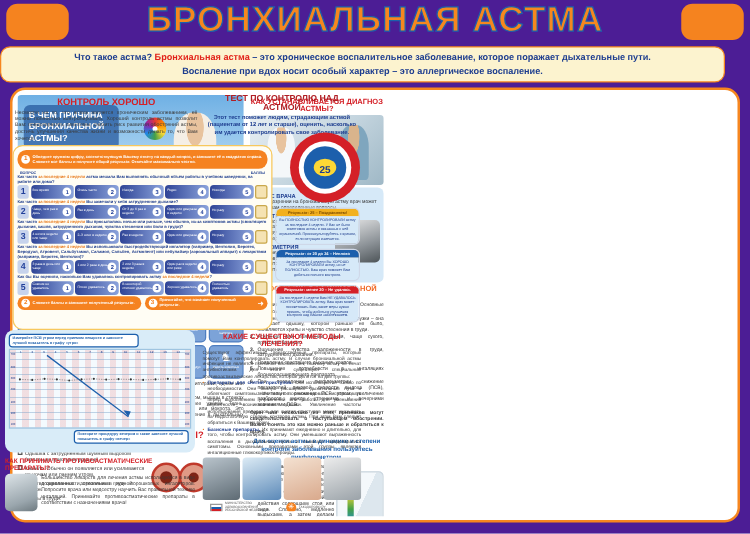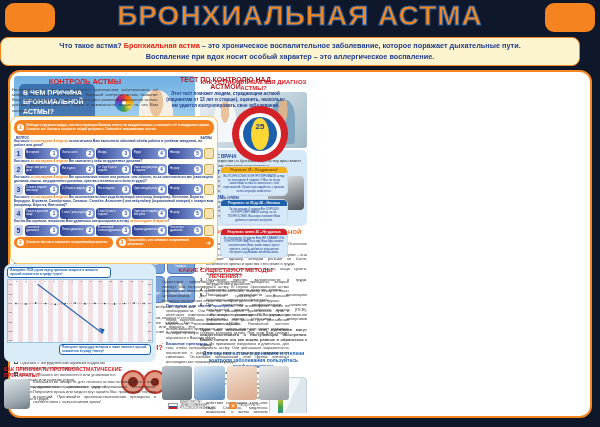--- a/index.html
+++ b/index.html
@@ -1,18 +1,18 @@
 <!DOCTYPE html>
 <html><head>
 <meta charset="utf-8">
 <style>
   * { margin:0; padding:0; box-sizing:border-box; }
   html,body { width:600px; height:427px; }
   body { font-family:"Liberation Sans", sans-serif; background:#ffffff; position:relative; overflow:hidden; }
-  .poster { position:absolute; inset:0; background:#0f172a; }
+  .poster { position:absolute; inset:0; background:#4c1d95; }
 
   
   .corner-tab { position:absolute; top:3px; width:50px; height:29px; background:#F5831F; border-radius:9px; }
   .corner-tab.left { left:5px; } .corner-tab.right { right:5px; }
   .title { position:absolute; top:0; left:0; right:0; text-align:center; font-size:28px; font-weight:bold; letter-spacing:1px; color:#F6871F; -webkit-text-stroke:1px #1C5FAC; }
   .def-box { position:absolute; left:0; top:37px; width:580px; height:29px; background:#FCF3CF; border:1.5px solid #F6861F; border-radius:8px; text-align:center; padding-top:3px; }
   .def-box p { font-size:7.3px; font-weight:bold; color:#1D3D8F; line-height:1.5; }
   .def-box .term { color:#E2231A; }
 
   
@@ -90,21 +90,21 @@
   .albl { font-size:2.7px; color:#fff; line-height:1.05; }
   .anum { flex:0 0 7px; width:7px; height:7px; background:#fff; border-radius:50%; color:#21409A; font-size:4.5px; font-weight:bold; text-align:center; line-height:7px; }
   .scorebox { flex:0 0 10px; height:11px; background:#F5E3B3; border:0.8px solid #C9A84C; border-radius:2px; }
   .steps23 { display:flex; gap:3px; margin-top:1.5px; }
   .steps23 .step { flex:1; height:11px; }
   .arr { color:#fff; font-size:6px; margin-left:auto; }
 
   .bullseye { position:absolute; left:222px; top:34px; width:56px; height:56px; border-radius:50%; background:#D42027; display:flex; align-items:center; justify-content:center; }
   .ring2 { width:42px; height:42px; border-radius:50%; background:#fff; display:flex; align-items:center; justify-content:center; }
   .ring3 { width:34px; height:34px; border-radius:50%; background:#1C5FAC; display:flex; align-items:center; justify-content:center; }
-  .ring4 { width:18px; height:32px; border-radius:50%; background:#FDD835; color:#1D3D8F; font-size:8px; font-weight:bold; text-align:center; line-height:18px; }
+  .ring4 { width:18px; height:14px; border-radius:50%; background:#FDD835; color:#1D3D8F; font-size:8px; font-weight:bold; text-align:center; line-height:18px; }
 
   .results { position:absolute; left:210px; top:94px; width:68px; }
   .rbox { border-radius:5px; overflow:hidden; margin-bottom:2.5px; border:0.8px solid #cfd8e8; }
   .rbox .rh { font-size:3.2px; font-weight:bold; color:#fff; text-align:center; padding:1px; }
   .rbox.r1 .rh { background:#F2B01E; color:#7A4A00; }
   .rbox.r2 .rh { background:#1C5FAC; }
   .rbox.r3 .rh { background:#D42027; }
   .rbox .rb { background:#D6E9F8; font-size:2.9px; line-height:1.25; color:#1D3C8C; padding:2px; text-align:center; }
 
   .chart-panel { position:absolute; left:-6px; top:192px; width:152px; height:98px; background:#D9ECF8; border-radius:7px; padding:3px; }
@@ -315,21 +315,21 @@
 
         <li>Берем пикфлоуметр так, чтобы пальцы не закрывали щель, по которой движется стрелка. Отводим стрелку на начало шкалы. Все дальнейшие действия совершаем стоя или сидя. Спокойно, медленно выдыхаем, а затем делаем глубокий вдох.</li>
           </ol>
         <div class="pfm-photo"></div>
       </div>
     </div>
 
     <div class="colR">
 
       <div class="ctl-left">
-        <h2 class="h-red">КОНТРОЛЬ АСТМЫ</h2>
+        <h2 class="h-red">КОНТРОЛЬ ХОРОШО</h2>
         <p class="t4">Несмотря на то, что астма является хроническим заболеванием, её можно полностью контролировать. Хороший контроль астмы позволит Вам: предотвратить симптомы, снизить риск развития обострений астмы, достичь улучшения качества жизни и возможности делать то, что Вам хочется.</p>
       </div>
 
       <div class="ctl-right">
         <h2 class="h-darkred">ТЕСТ ПО КОНТРОЛЮ НАД АСТМОЙ</h2>
         <p>Этот тест поможет людям, страдающим астмой (пациентам от 12 лет и старше), оценить, насколько им удается контролировать свое заболевание.</p>
       </div>
 
       <div class="act-panel">
         <div class="step step1">

